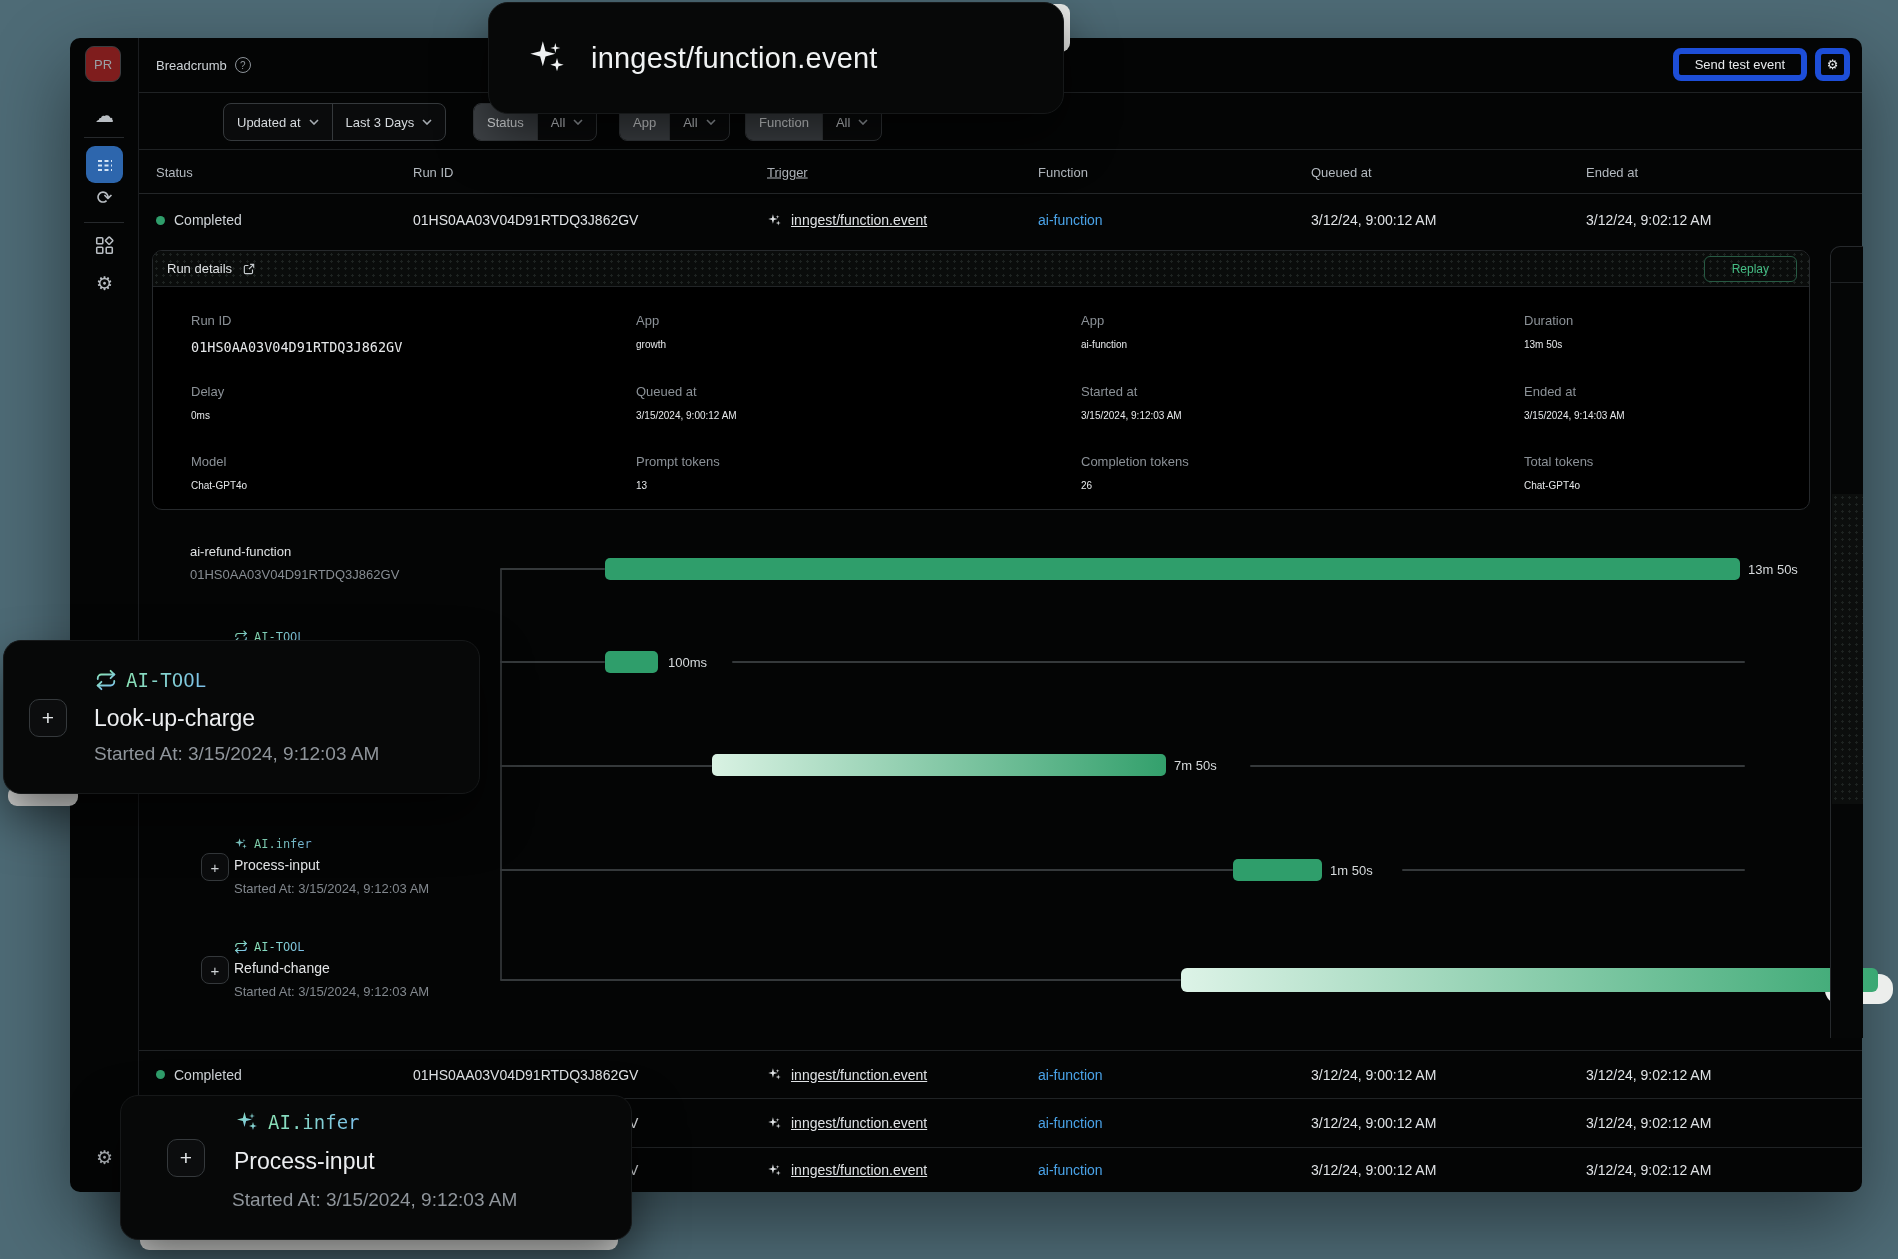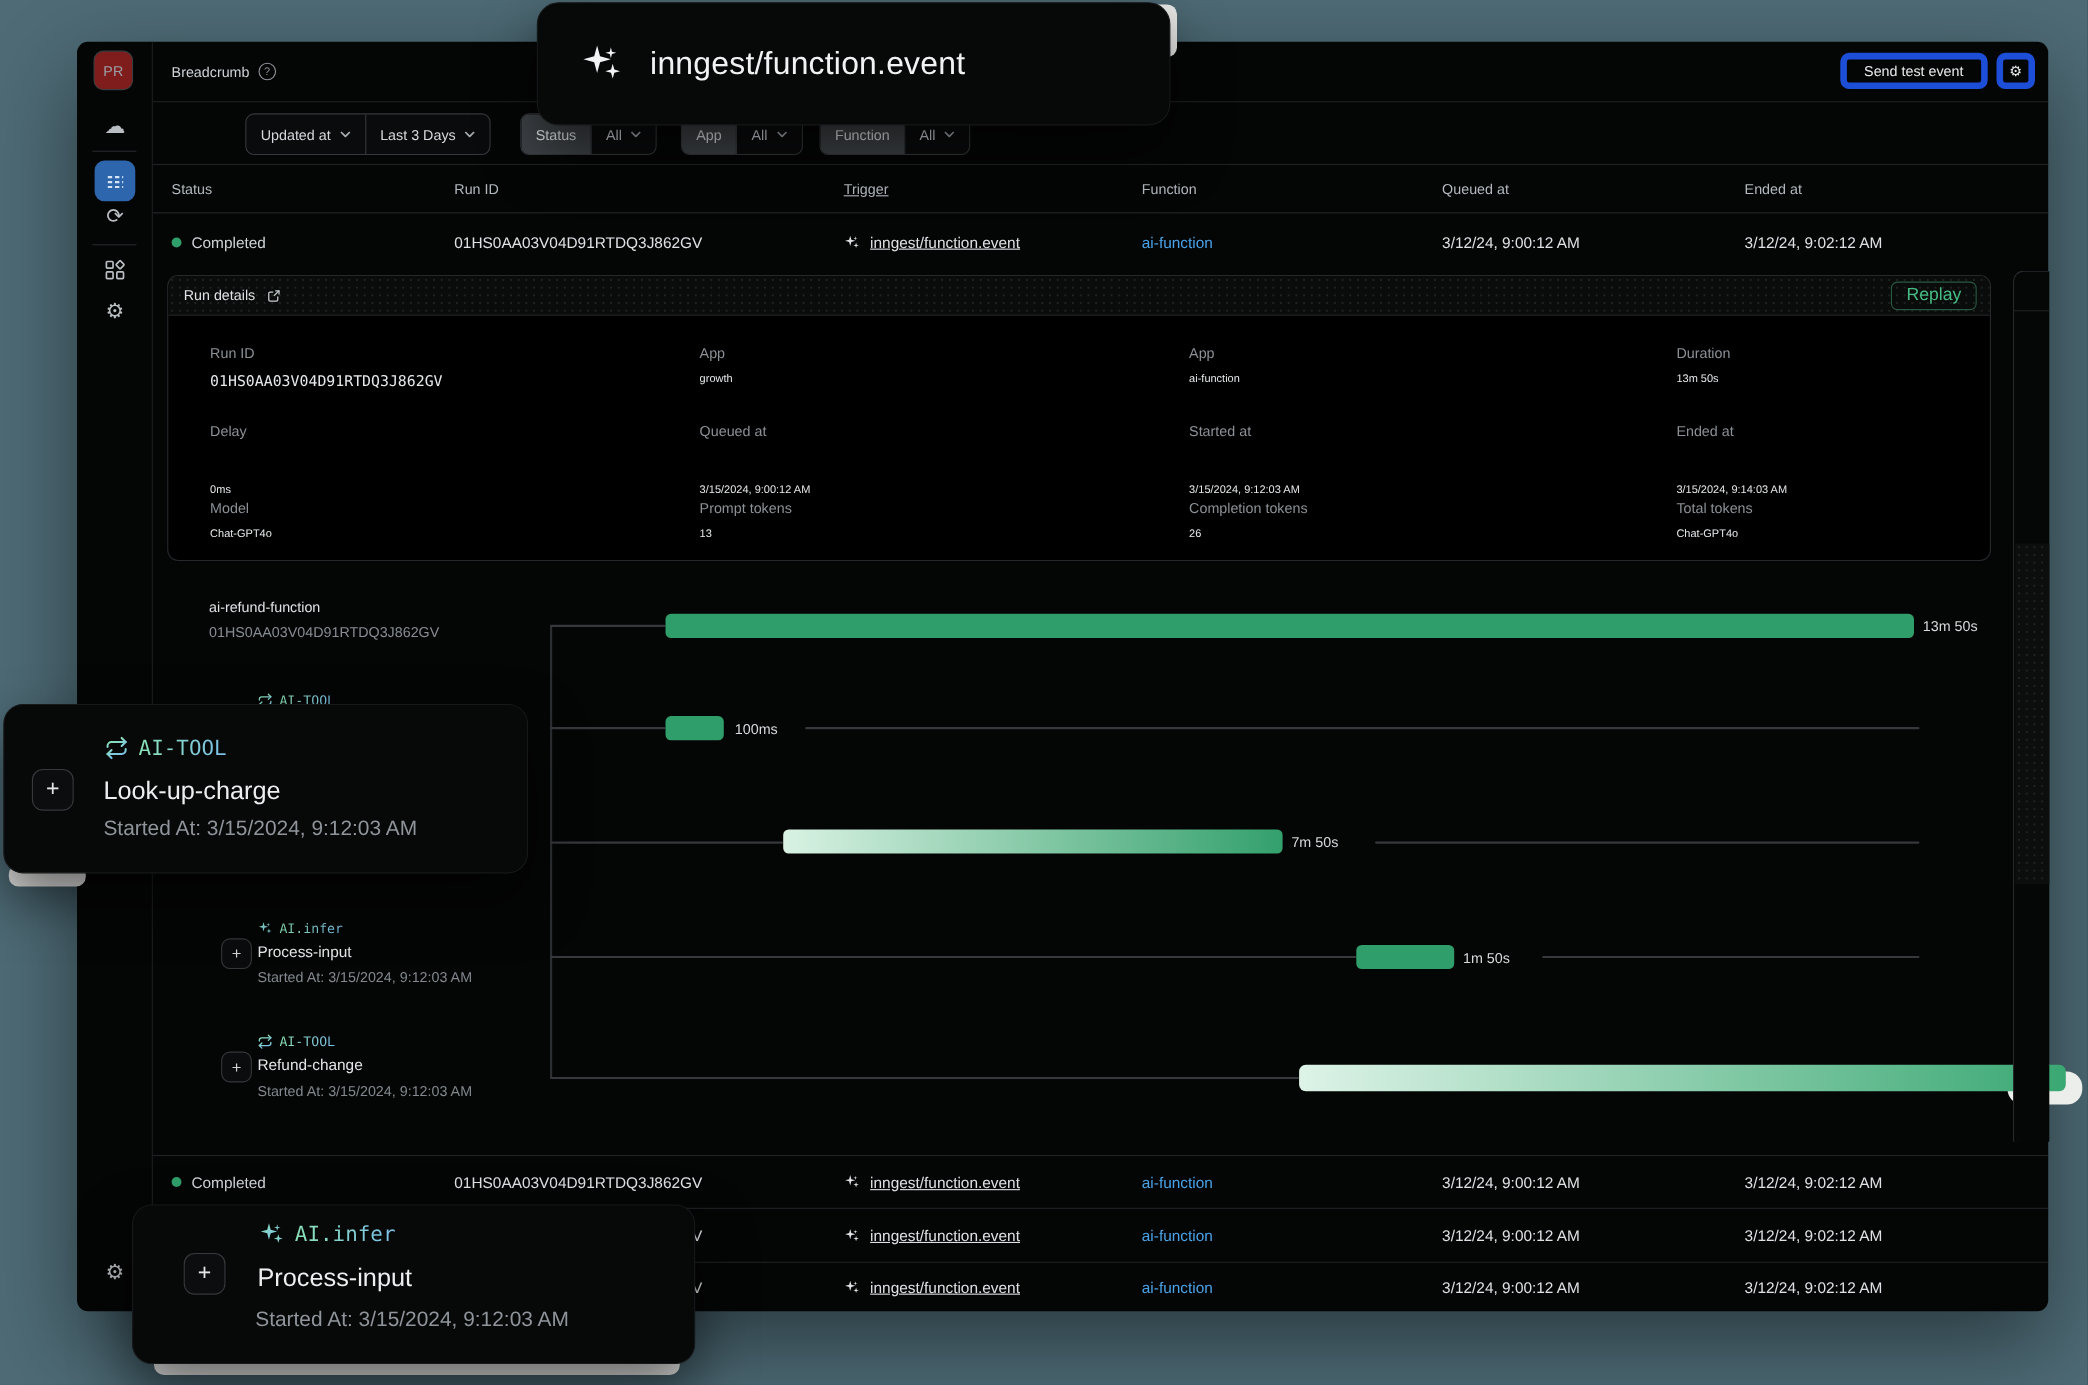--- a/index.html
+++ b/index.html
@@ -53,28 +53,28 @@
   .dot{width:9px;height:9px;border-radius:50%;background:#2f9e6b;flex:0 0 auto;}
   .link{color:#4aa3e8;}
   .row-b{border-top:1px solid #202325;}
   .rb1{top:1012px;height:48px;} .rb2{top:1060px;height:49px;} .rb3{top:1109px;height:45px;}
   
   .details{position:absolute;left:82px;top:212px;width:1658px;height:260px;
     border:1px solid #26292c;border-radius:10px;background:#000;overflow:hidden;}
   .details-head{position:relative;height:36px;border-bottom:1px solid #222527;background:#0a0c0b;
     background-image:radial-gradient(#1e2321 1px, transparent 1.2px);background-size:7px 7px;
     display:flex;align-items:center;padding:0 14px;gap:10px;font-size:13px;color:#dfe2e4;}
-  .replay-btn{position:absolute;right:12px;top:5px;height:26px;padding:0 13px;
-    border:1px solid #275a43;border-radius:6px;color:#46bd85;font-size:16px;background:transparent;
+  .replay-btn{position:absolute;right:12px;top:5px;height:26px;padding:0 27px;
+    border:1px solid #275a43;border-radius:6px;color:#46bd85;font-size:12px;background:transparent;
     display:flex;align-items:center;}
   .fld-l{position:absolute;font-size:13px;color:#8b9197;white-space:nowrap;}
   .fld-v{position:absolute;font-size:10px;color:#e6e8ea;white-space:nowrap;}
   .mono{font-family:"DejaVu Sans Mono", monospace;font-size:13.5px;}
   .fc0{left:38px;} .fc1{left:483px;} .fc2{left:928px;} .fc3{left:1371px;}
-  .fr0l{top:62px;} .fr0v{top:88px;} .fr1l{top:133px;} .fr1v{top:159px;margin-top:30px;} .fr2l{top:203px;} .fr2v{top:229px;}
+  .fr0l{top:62px;} .fr0v{top:88px;} .fr1l{top:133px;} .fr1v{top:159px;} .fr2l{top:203px;} .fr2v{top:229px;}
   
   .tl-line{position:absolute;height:2px;background:#35393b;border-radius:1px;}
   .tl-vline{position:absolute;width:2px;background:#2c2f31;}
   .bar{position:absolute;height:22px;border-radius:5px;background:#2f9e6b;}
   .bar-grad{background:linear-gradient(90deg,#d9f2e3,#33a06c);}
   .dur{position:absolute;font-size:13px;color:#d6dadc;white-space:nowrap;}
   .tl-name{position:absolute;font-size:13px;color:#dfe2e4;white-space:nowrap;}
   .tl-id{position:absolute;font-size:13px;color:#878d93;white-space:nowrap;}
   .step-tag{position:absolute;font-family:"DejaVu Sans Mono", monospace;font-size:12px;
     color:#7fd0c0;display:flex;align-items:center;gap:6px;white-space:nowrap;}

